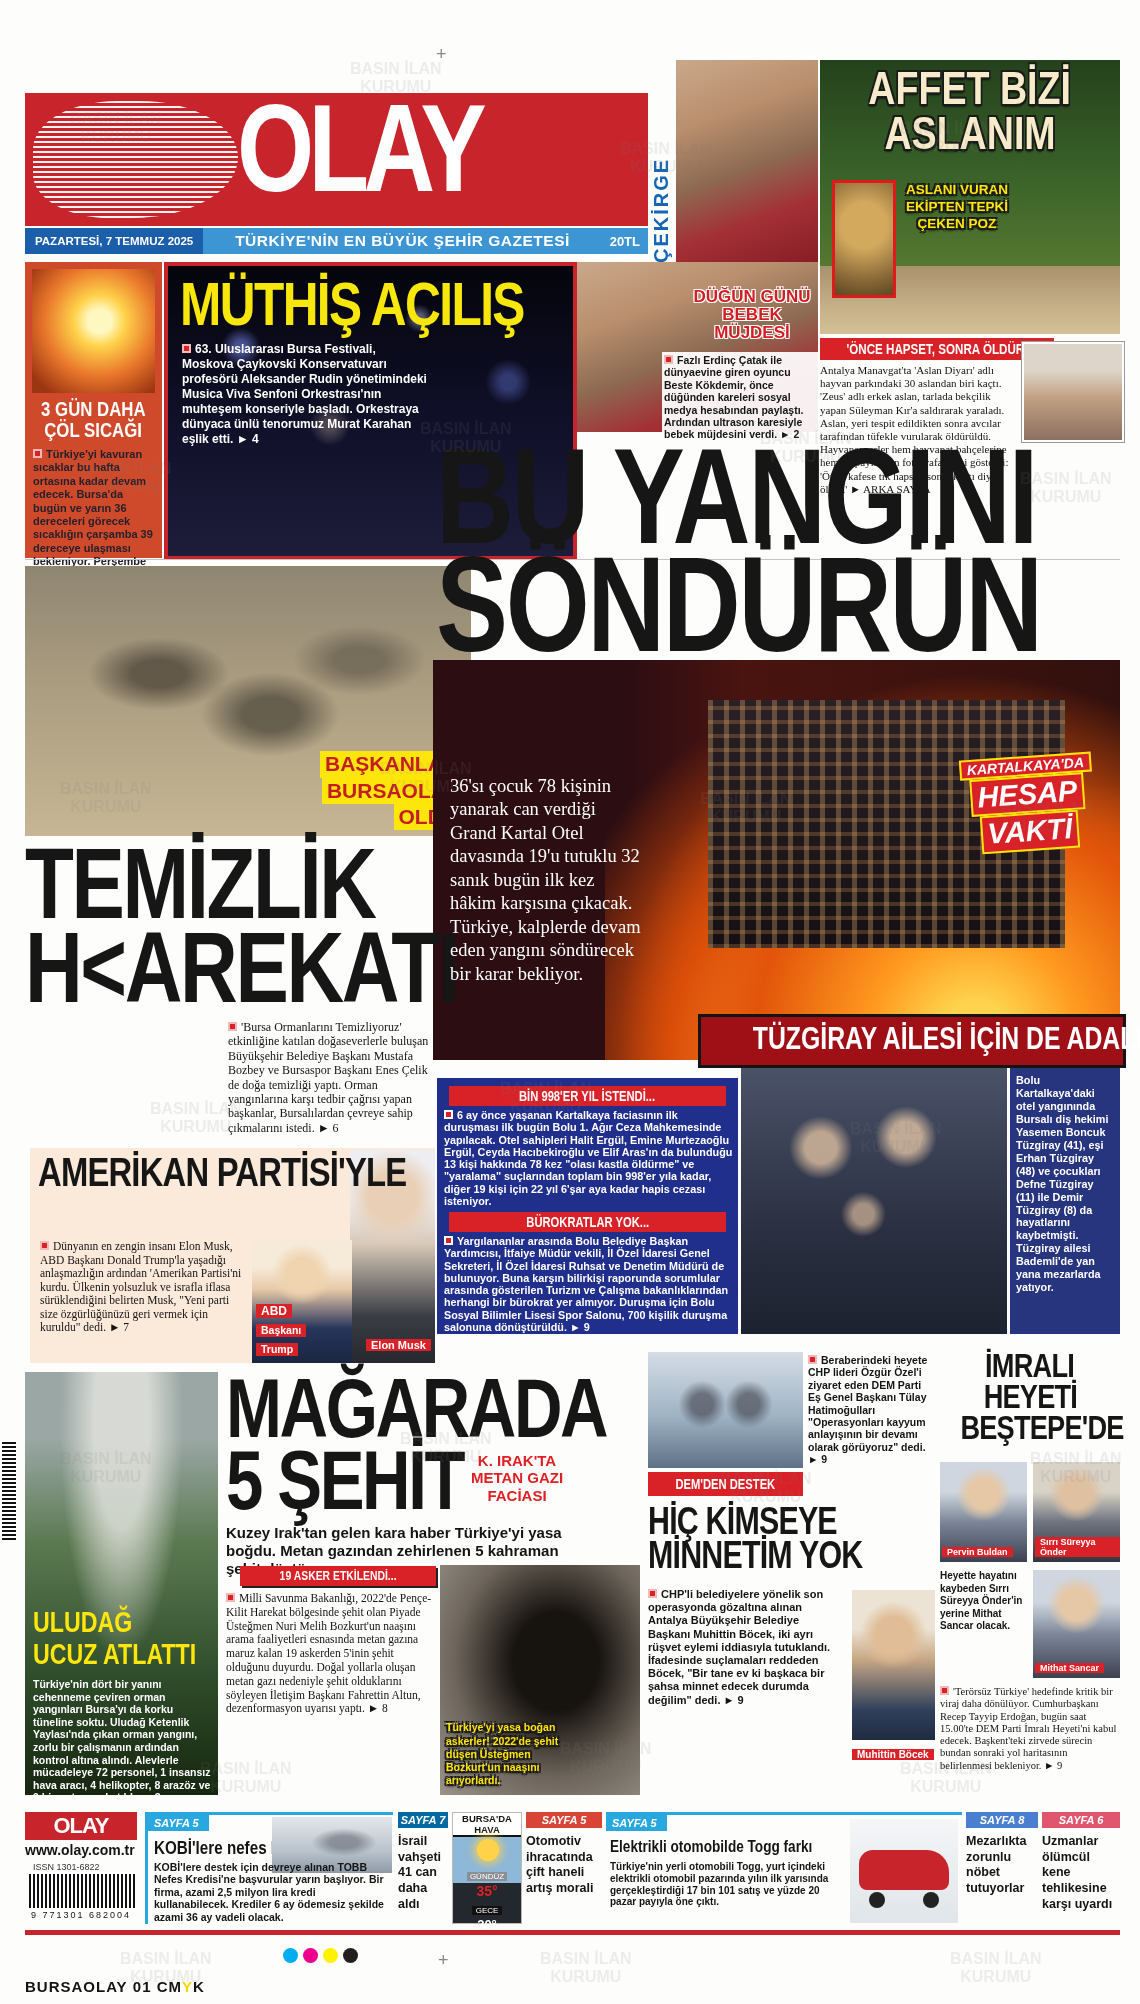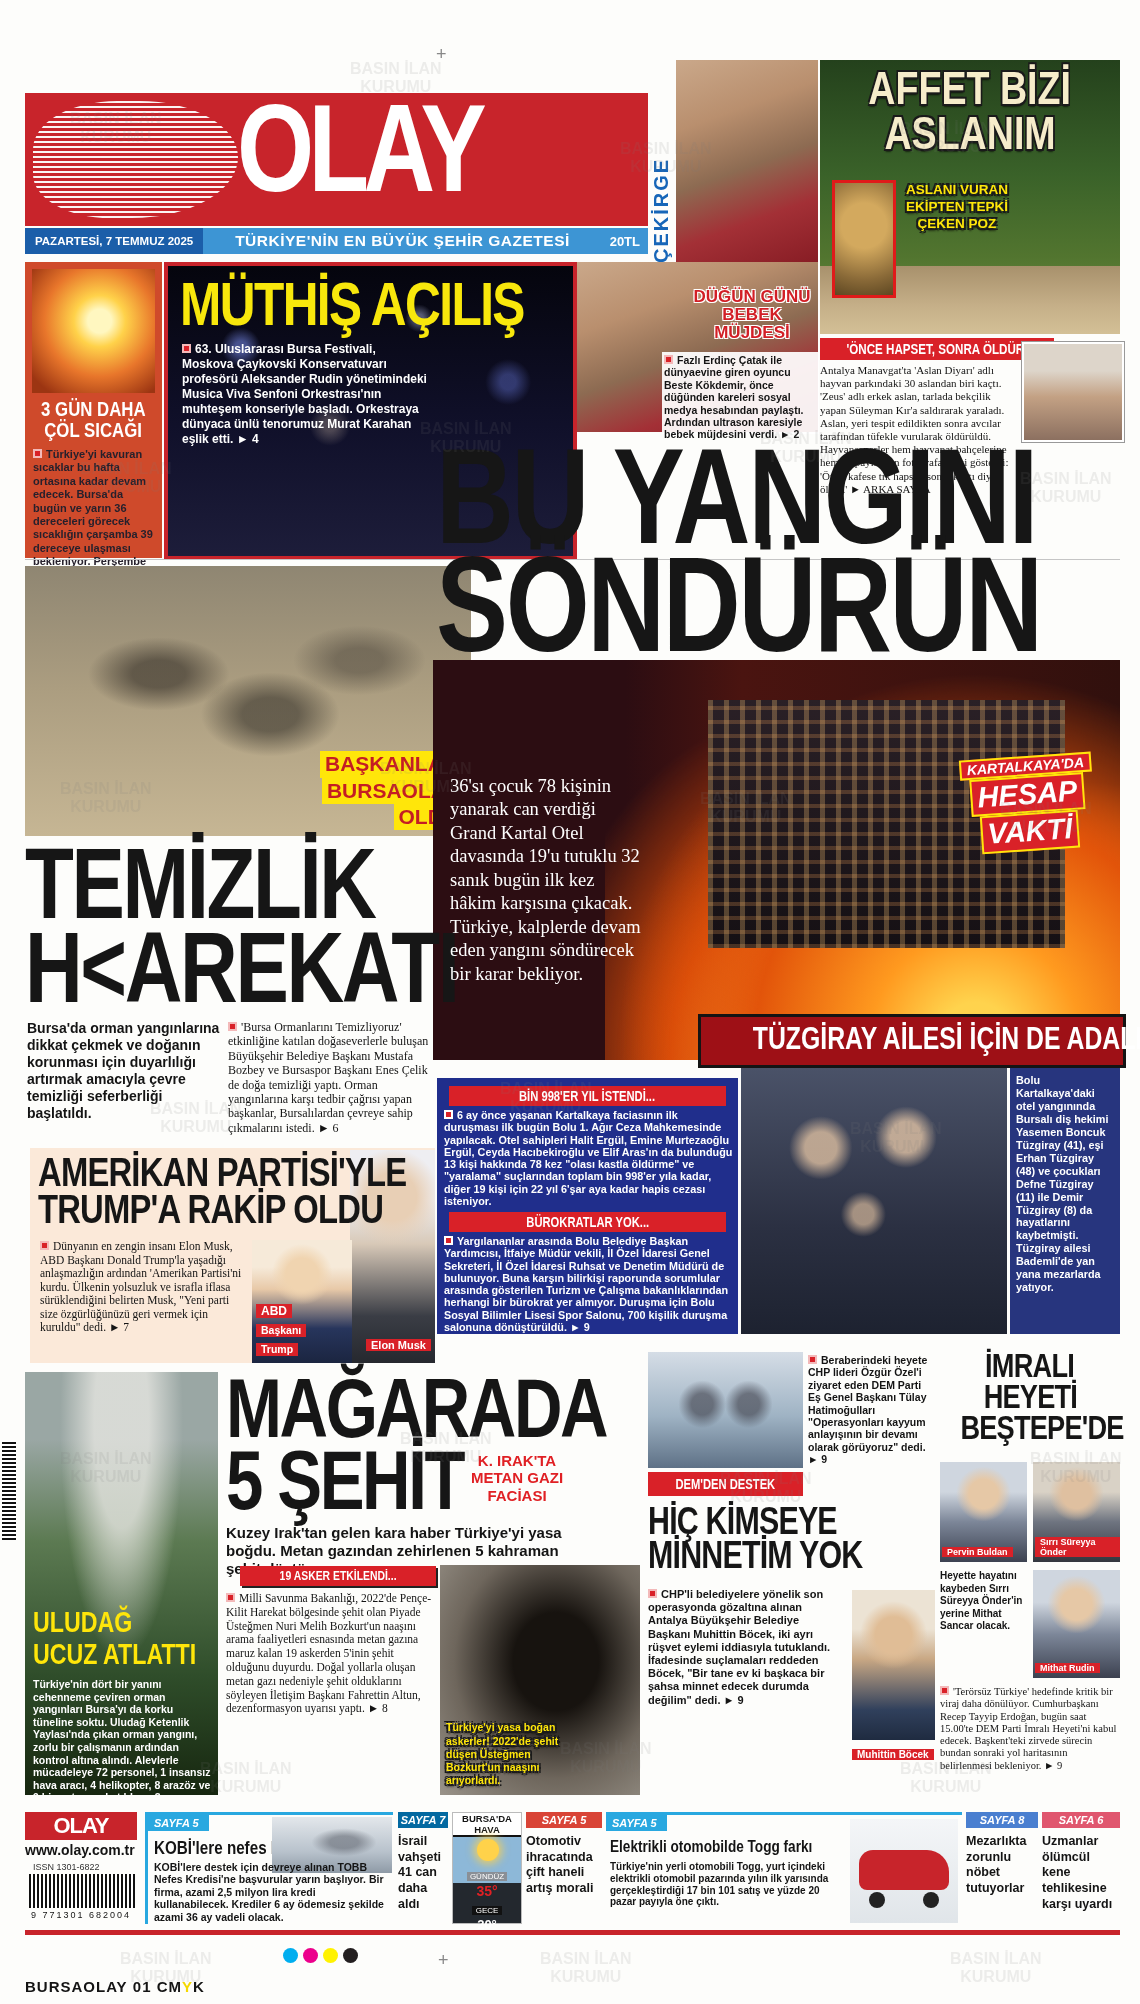--- a/index.html
+++ b/index.html
@@ -162,28 +162,26 @@
   <div class="abs" style="left:938px;top:756px;width:180px;text-align:center;transform:rotate(-4deg);z-index:6;line-height:1.15">
     <div><span class="chip" style="font-size:14px;font-style:italic;border:2px solid #ffe60a">KARTALKAYA'DA</span></div>
     <div><span class="chip" style="font-size:29px;font-style:italic;border:2px solid #ffe60a">HESAP</span></div>
     <div><span class="chip" style="font-size:29px;font-style:italic;border:2px solid #ffe60a">VAKTİ</span></div>
   </div>
 
   <div class="abs bignews" style="left:25px;top:842px;font-size:100px">
     <div style="height:84px"><span class="cx">TEMİZLİK</span></div>
     <div style="height:84px"><span class="cx">H&lt;AREKATI</span></div>
   </div>
-  <div class="abs" style="left:27px;top:1020px;width:196px;font-size:14px;font-weight:800;line-height:1.22">Bursa'da orman yangınlarına dikkat çekmek ve doğanın korunması için duyarlılığı artırmak amacıyla çevre temizliği seferberliği başlatıldı.</div>
   <div class="abs serif" style="left:228px;top:1020px;width:202px;font-size:12px;line-height:1.2"><span class="bullet"></span><span>'Bursa Ormanlarını Temizliyoruz' etkinliğine katılan doğaseverlerle buluşan Büyükşehir Belediye Başkanı Mustafa Bozbey ve Bursaspor Başkanı Enes Çelik de doğa temizliği yaptı. Orman yangınlarına karşı tedbir çağrısı yapan başkanlar, Bursalılardan çevreye sahip çıkmalarını istedi. ► 6</span></div>
 
   <div class="abs" style="left:30px;top:1148px;width:405px;height:215px;background:#fbe9d9">
     <div class="ph ph-musk" style="right:0;top:2px;width:85px;height:213px"></div>
     <div class="abs bignews" style="left:8px;top:8px;font-size:41px;letter-spacing:-1px;z-index:2">
       <div style="height:37px"><span class="cx">AMERİKAN PARTİSİ'YLE</span></div>
-      <div style="height:37px"><span class="cx">TRUMP'A RAKİP OLDU</span></div>
     </div>
     <div class="abs serif" style="left:10px;top:92px;width:208px;font-size:11.5px;line-height:1.18;z-index:2"><span class="bullet"></span><span>Dünyanın en zengin insanı Elon Musk, ABD Başkanı Donald Trump'la yaşadığı anlaşmazlığın ardından 'Amerikan Partisi'ni kurdu. Ülkenin yolsuzluk ve israfla iflasa sürüklendiğini belirten Musk, "Yeni parti size özgürlüğünüzü geri vermek için kuruldu" dedi. ► 7</span></div>
     <div class="ph ph-trump" style="left:222px;top:92px;width:100px;height:123px"></div>
     <div class="abs" style="left:226px;top:152px;line-height:1.2;z-index:3">
       <div><span class="chip" style="font-size:12px">ABD</span></div>
       <div><span class="chip" style="font-size:10.5px">Başkanı</span></div>
       <div><span class="chip" style="font-size:10.5px">Trump</span></div>
     </div>
     <div class="abs" style="right:4px;bottom:10px;z-index:3"><span class="chip" style="font-size:11px">Elon Musk</span></div>
   </div>
@@ -242,21 +240,21 @@
     <div style="height:31px"><span class="cxc">BEŞTEPE'DE</span></div>
   </div>
   <div class="ph ph-port1" style="left:940px;top:1462px;width:87px;height:100px">
     <div class="abs" style="left:2px;bottom:3px"><span class="chip" style="font-size:9px">Pervin Buldan</span></div>
   </div>
   <div class="ph ph-port2" style="left:1033px;top:1462px;width:87px;height:100px">
     <div class="abs" style="left:2px;bottom:3px"><span class="chip" style="font-size:9px">Sırrı Süreyya Önder</span></div>
   </div>
   <div class="abs" style="left:940px;top:1570px;width:88px;height:108px;font-size:10px;font-weight:800;line-height:1.25">Heyette hayatını kaybeden Sırrı Süreyya Önder'in yerine Mithat Sancar olacak.</div>
   <div class="ph ph-port1" style="left:1033px;top:1570px;width:87px;height:108px">
-    <div class="abs" style="left:2px;bottom:3px"><span class="chip" style="font-size:9px">Mithat Rudin</span></div>
+    <div class="abs" style="left:2px;bottom:3px"><span class="chip" style="font-size:9px">Mithat Sancar</span></div>
   </div>
   <div class="abs serif" style="left:940px;top:1686px;width:180px;font-size:10.5px;line-height:1.17"><span class="bullet"></span><span>'Terörsüz Türkiye' hedefinde kritik bir viraj daha dönülüyor. Cumhurbaşkanı Recep Tayyip Erdoğan, bugün saat 15.00'te DEM Parti İmralı Heyeti'ni kabul edecek. Başkent'teki zirvede sürecin bundan sonraki yol haritasının belirlenmesi bekleniyor. ► 9</span></div>
 
   <div class="abs" style="left:25px;top:1812px;width:115px;height:112px">
     <div class="abs" style="left:0;top:0;width:112px;height:28px;background:#c8242b;color:#fff;text-align:center">
       <span style="font-weight:900;font-size:22px;line-height:28px;letter-spacing:-1px">OLAY</span>
     </div>
     <div class="abs" style="left:0;top:30px;font-size:14px;font-weight:900">www.olay.com.tr</div>
     <div class="abs" style="left:8px;top:50px;font-size:9px;color:#333">ISSN 1301-6822</div>
     <div class="abs barcode" style="left:4px;top:62px;width:106px;height:34px"></div>

